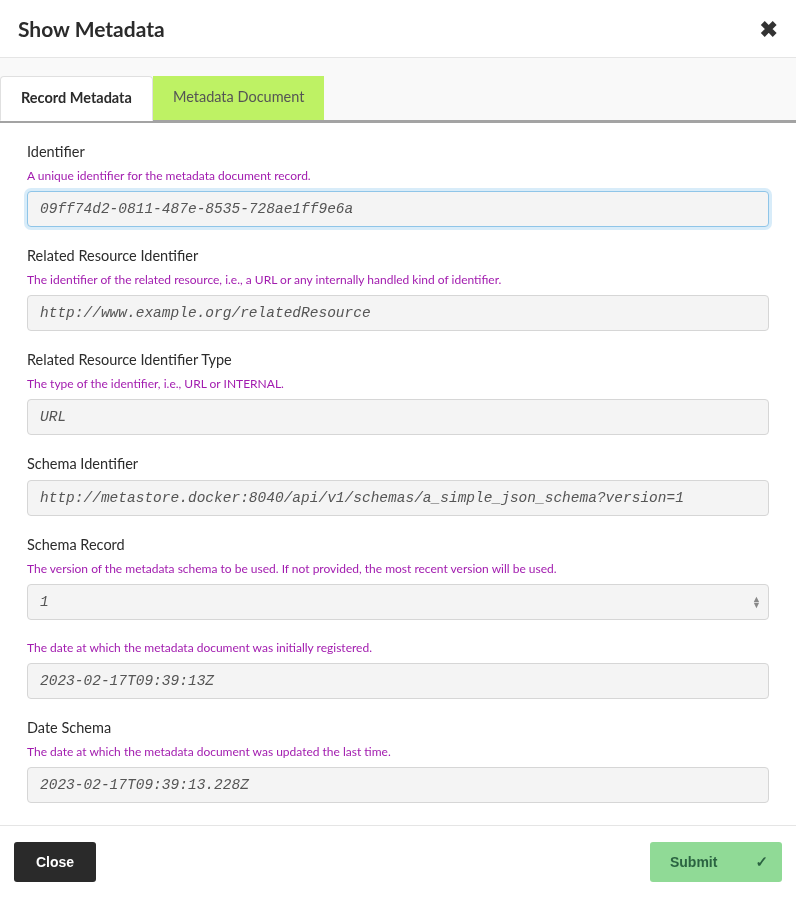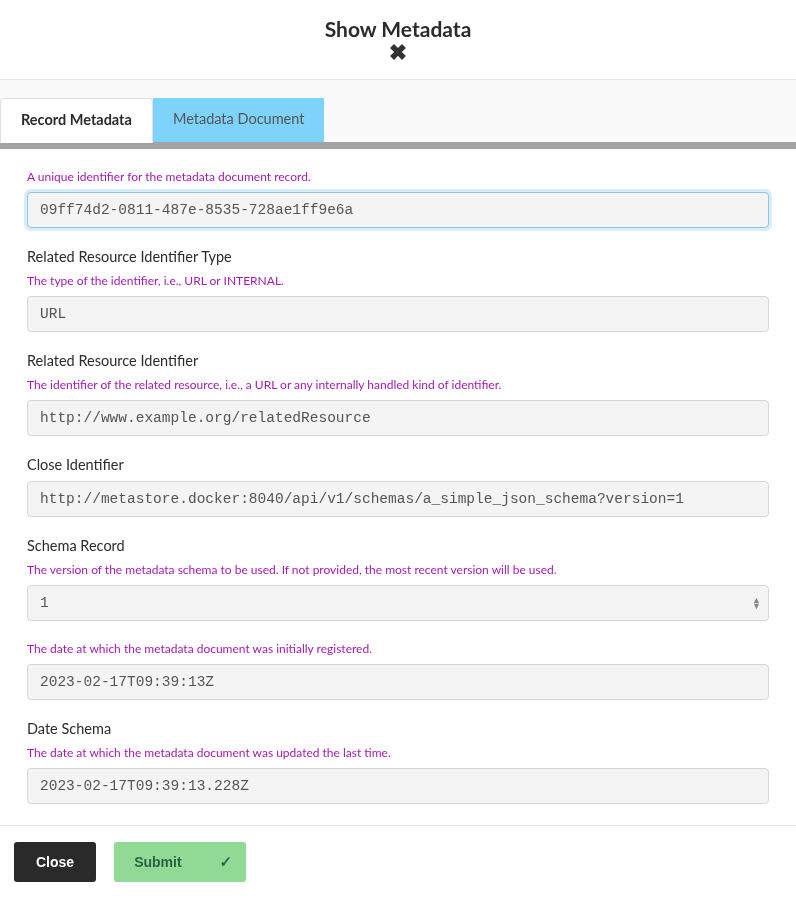--- a/index.html
+++ b/index.html
@@ -13,52 +13,51 @@
       width: 796px;
       height: 898px;
       overflow: hidden;
       color: #333;
     }
     .modal-header {
       display: flex;
       justify-content: space-between;
       align-items: center;
       padding: 16px 18px 16px 18px;
-      flex-direction: column;
     }
     .modal-title {
       font-size: 21px;
       font-weight: 700;
       color: #2b2b2b;
     }
     .close-icon {
       font-size: 22px;
       font-weight: 900;
       color: #333;
       cursor: pointer;
       line-height: 1;
     }
     .divider {
       border: none;
       border-top: 1px solid #e5e5e5;
       margin: 0;
     }
     .tabs {
       display: flex;
-      border-bottom: 7px solid #a3a3a3;
+      border-bottom: 3px solid #a3a3a3;
       background: #f9f9f9;
       padding-top: 18px;
     }
     .tab {
       padding: 12px 20px 14px 20px;
       font-size: 14.5px;
       color: #555;
       cursor: pointer;
       position: relative;
-      background: #7dd3fc;
+      background: #bef264;
     }
     .tab.active {
       font-weight: 700;
       color: #2b2b2b;
       background: #fff;
       border: 1px solid #e0e0e0;
       border-bottom: 1px solid #fff;
       border-top-left-radius: 4px;
       border-top-right-radius: 4px;
       margin-bottom: -1px;
@@ -86,20 +85,21 @@
     }
     .field-input {
       width: 100%;
       padding: 9px 12px;
       font-size: 14.5px;
       font-family: "Courier New", Courier, monospace;
       border: 1px solid #d6d6d6;
       border-radius: 4px;
       background: #f4f4f4;
       color: #555;
+      font-style: italic;
     }
     .field-input.focused {
       border: 1px solid #8fc5e8;
       box-shadow: 0 0 0 3px rgba(100, 180, 230, 0.25);
       outline: none;
     }
     .number-wrapper {
       position: relative;
     }
     .stepper {
@@ -117,21 +117,21 @@
       cursor: pointer;
     }
     .footer {
       position: absolute;
       bottom: 0;
       left: 0;
       right: 0;
       border-top: 1px solid #e5e5e5;
       padding: 16px 14px;
       display: flex;
-      justify-content: flex-start;
+      justify-content: space-between;
       gap: 18px;
       background: #fff;
     }
     .btn {
       padding: 11px 22px;
       font-size: 14px;
       font-weight: 600;
       border-radius: 3px;
       border: none;
       cursor: pointer;
@@ -165,38 +165,39 @@
 <hr class="divider">
 
 <div class="tabs">
   <div class="tab active">Record Metadata</div>
   <div class="tab">Metadata Document</div>
 </div>
 
 <div class="content">
 
   <div class="field-group">
+    <label class="field-label">Identifier</label>
     <span class="field-desc">A unique identifier for the metadata document record.</span>
     <input type="text" class="field-input focused" readonly="" value="09ff74d2-0811-487e-8535-728ae1ff9e6a" style="">
+  </div>
+
+  <div class="field-group">
+    <label class="field-label">Related Resource Identifier</label>
+    <span class="field-desc">The identifier of the related resource, i.e., a URL or any internally handled kind of identifier.</span>
+    <input type="text" class="field-input" readonly="" value="http://www.example.org/relatedResource" style="">
   </div>
 
   <div class="field-group">
     <label class="field-label">Related Resource Identifier Type</label>
     <span class="field-desc">The type of the identifier, i.e., URL or INTERNAL.</span>
     <input type="text" class="field-input" readonly="" value="URL" style="">
   </div>
 
   <div class="field-group">
-    <label class="field-label">Related Resource Identifier</label>
-    <span class="field-desc">The identifier of the related resource, i.e., a URL or any internally handled kind of identifier.</span>
-    <input type="text" class="field-input" readonly="" value="http://www.example.org/relatedResource" style="">
-  </div>
-
-  <div class="field-group">
-    <label class="field-label">Close Identifier</label>
+    <label class="field-label">Schema Identifier</label>
     <input type="text" class="field-input" readonly="" value="http://metastore.docker:8040/api/v1/schemas/a_simple_json_schema?version=1" style="">
   </div>
 
   <div class="field-group">
     <label class="field-label">Schema Record</label>
     <span class="field-desc">The version of the metadata schema to be used. If not provided, the most recent version will be used.</span>
     <div class="number-wrapper">
       <input type="text" class="field-input" readonly="" value="1" style="">
       <div class="stepper">
         <span>▲</span>

